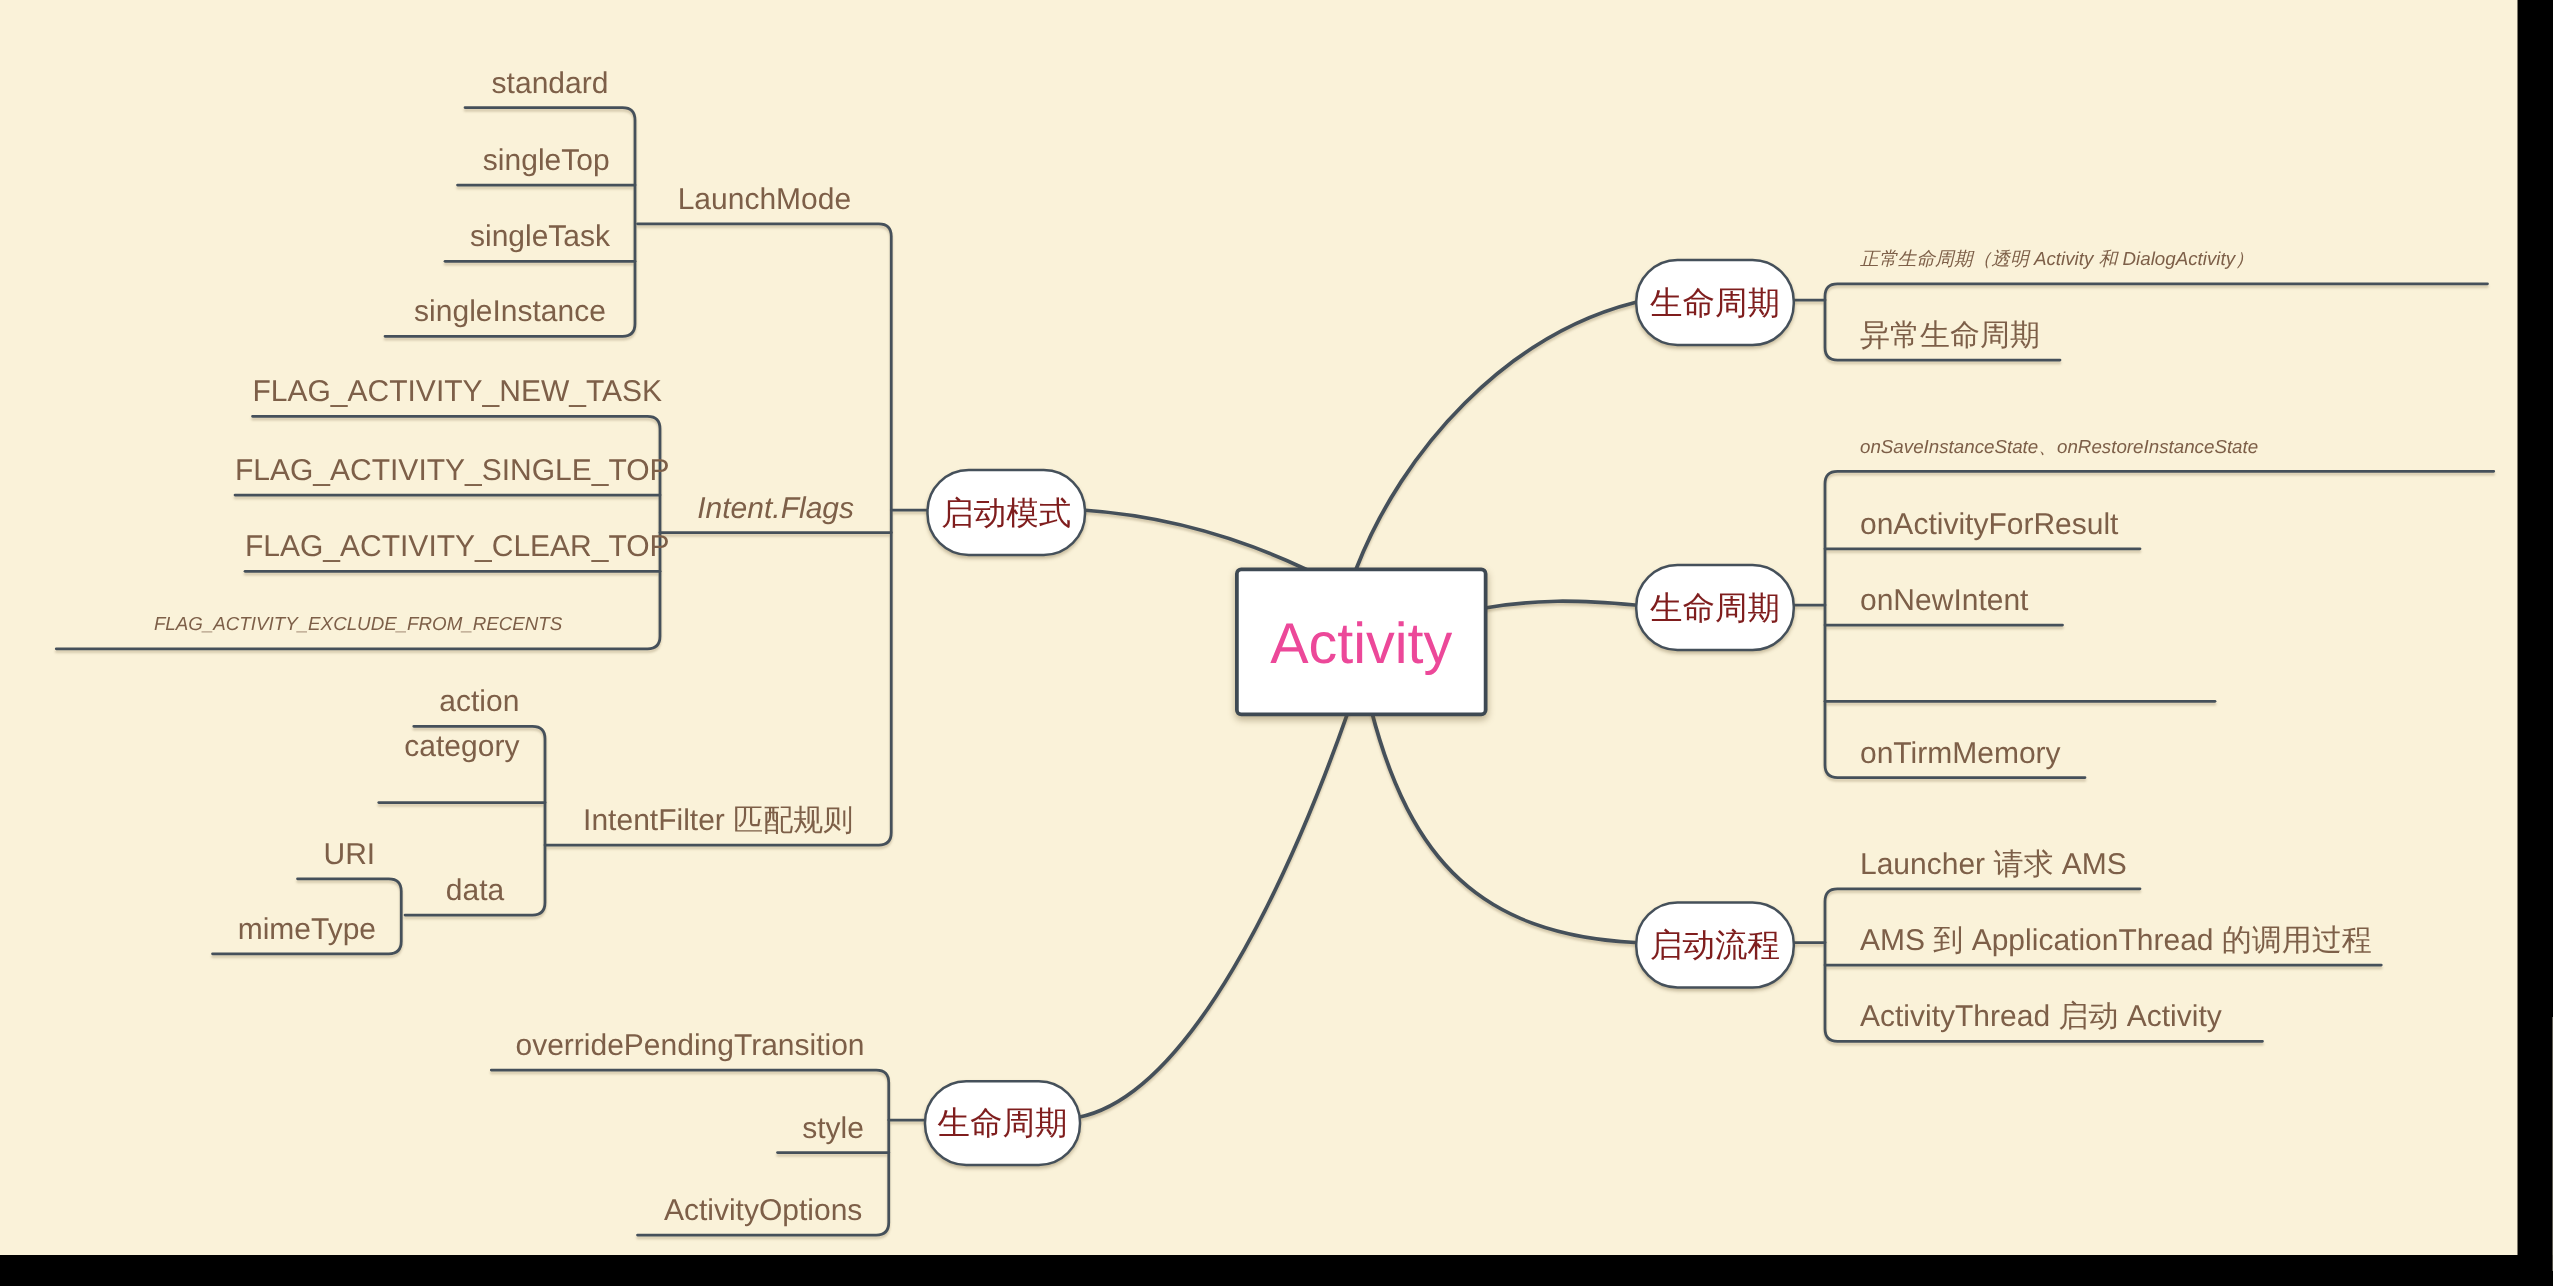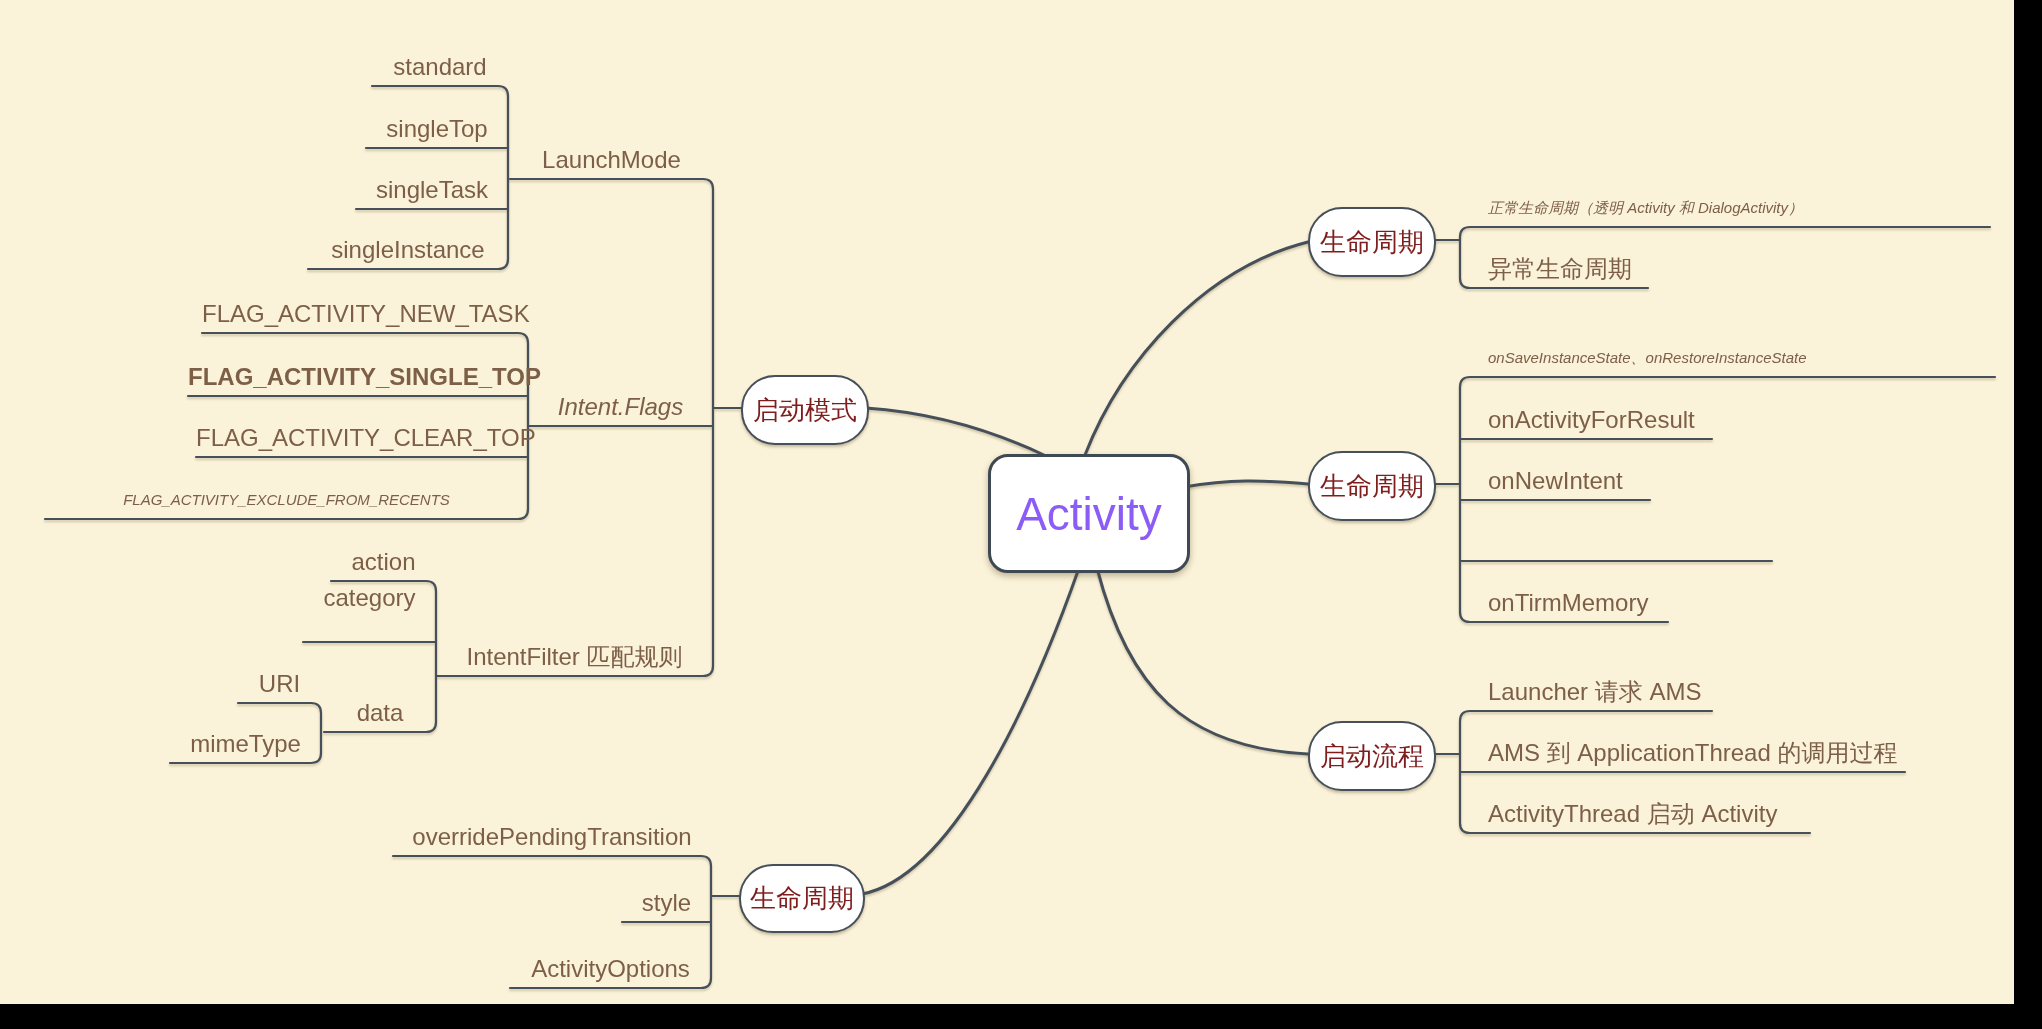--- a/index.html
+++ b/index.html
@@ -23,22 +23,22 @@
   .leaf.long{font-size:15px;font-style:italic;}
   .pill{
     position:absolute;display:flex;align-items:center;justify-content:center;
     background:#fff;border:2.4px solid #45505a;border-radius:34px;
     color:#7f1d1d;font-size:26px;white-space:nowrap;
     box-shadow:0 2px 3px rgba(100,80,40,.35);
     font-family:Liberation Serif, serif;
   }
   .rootbox{
     position:absolute;display:flex;align-items:center;justify-content:center;
-    background:#fff;border:3.5px solid #3e4953;border-radius:20px;
-    color:#8b5cf6;font-size:46px;white-space:nowrap;
+    background:#fff;border:3.5px solid #3e4953;border-radius:5px;
+    color:#ec4899;font-size:46px;white-space:nowrap;
     box-shadow:0 3px 6px rgba(100,80,40,.4);
   }
 </style>
 </head>
 <body>
 
 <div class="stage">
 
   <svg class="wires" width="2042" height="1029" viewBox="0 0 2042 1029">
 
@@ -109,21 +109,21 @@
   <div class="pill" style="left:1308px;top:721px;width:124px;height:66px;">启动流程</div>
 
   <div class="leaf" style="left:510px;top:144px;width:203px;">LaunchMode</div>
   <div class="leaf" style="left:372px;top:51px;width:136px;">standard</div>
   <div class="leaf" style="left:366px;top:113px;width:142px;">singleTop</div>
   <div class="leaf" style="left:356px;top:174px;width:152px;">singleTask</div>
   <div class="leaf" style="left:308px;top:234px;width:200px;">singleInstance</div>
 
   <div class="leaf" style="left:528px;top:391px;width:185px;font-style:italic;">Intent.Flags</div>
   <div class="leaf" style="left:202px;top:298px;width:326px;">FLAG_ACTIVITY_NEW_TASK</div>
-  <div class="leaf" style="left:188px;top:361px;width:340px;font-weight:bold;">FLAG_ACTIVITY_SINGLE_TOP</div>
+  <div class="leaf" style="left:188px;top:361px;width:340px;">FLAG_ACTIVITY_SINGLE_TOP</div>
   <div class="leaf" style="left:196px;top:422px;width:332px;">FLAG_ACTIVITY_CLEAR_TOP</div>
   <div class="leaf long" style="left:45px;top:484px;width:483px;">FLAG_ACTIVITY_EXCLUDE_FROM_RECENTS</div>
 
   <div class="leaf" style="left:436px;top:641px;width:277px;">IntentFilter 匹配规则</div>
   <div class="leaf" style="left:331px;top:546px;width:105px;">action</div>
   <div class="leaf" style="left:303px;top:582px;width:133px;">category</div>
   <div class="leaf" style="left:324px;top:697px;width:112px;">data</div>
   <div class="leaf" style="left:238px;top:668px;width:83px;">URI</div>
   <div class="leaf" style="left:170px;top:728px;width:151px;">mimeType</div>
 

